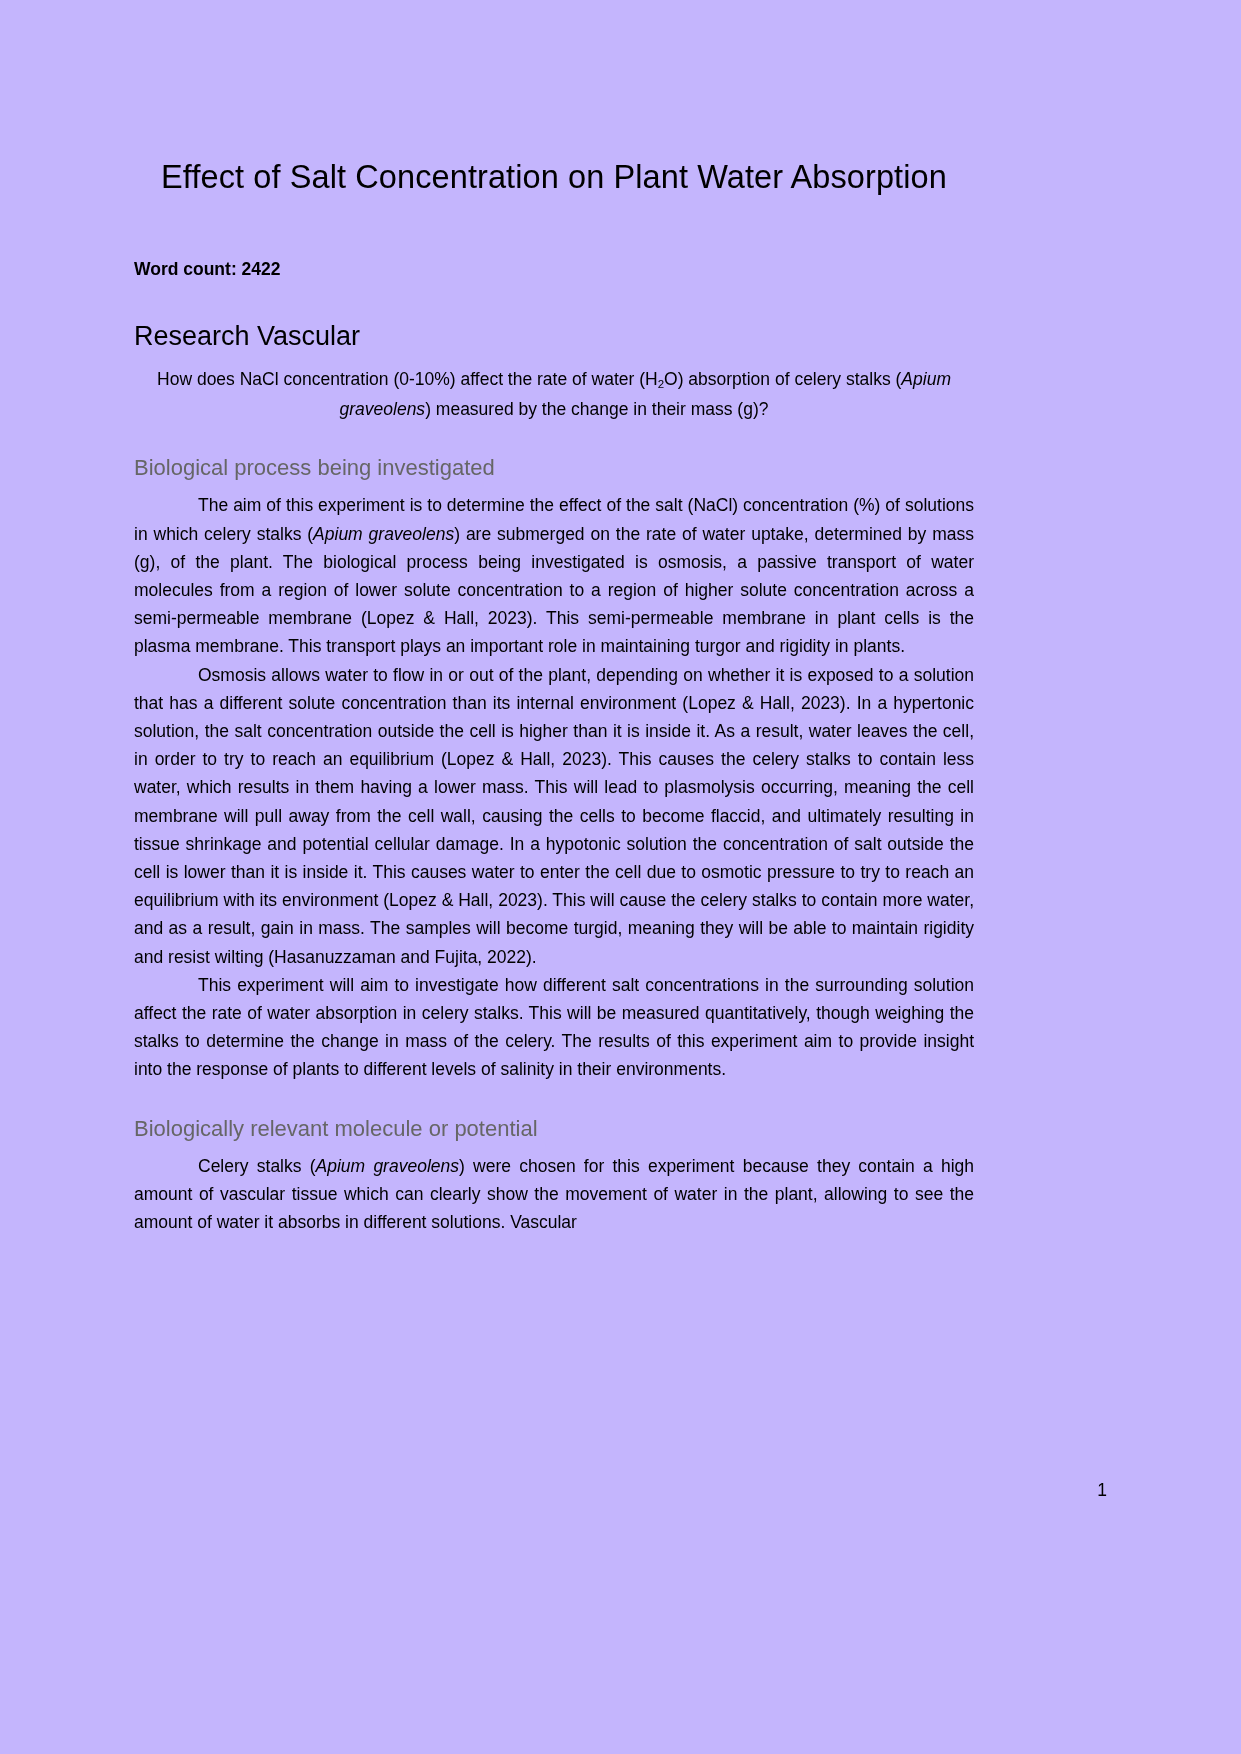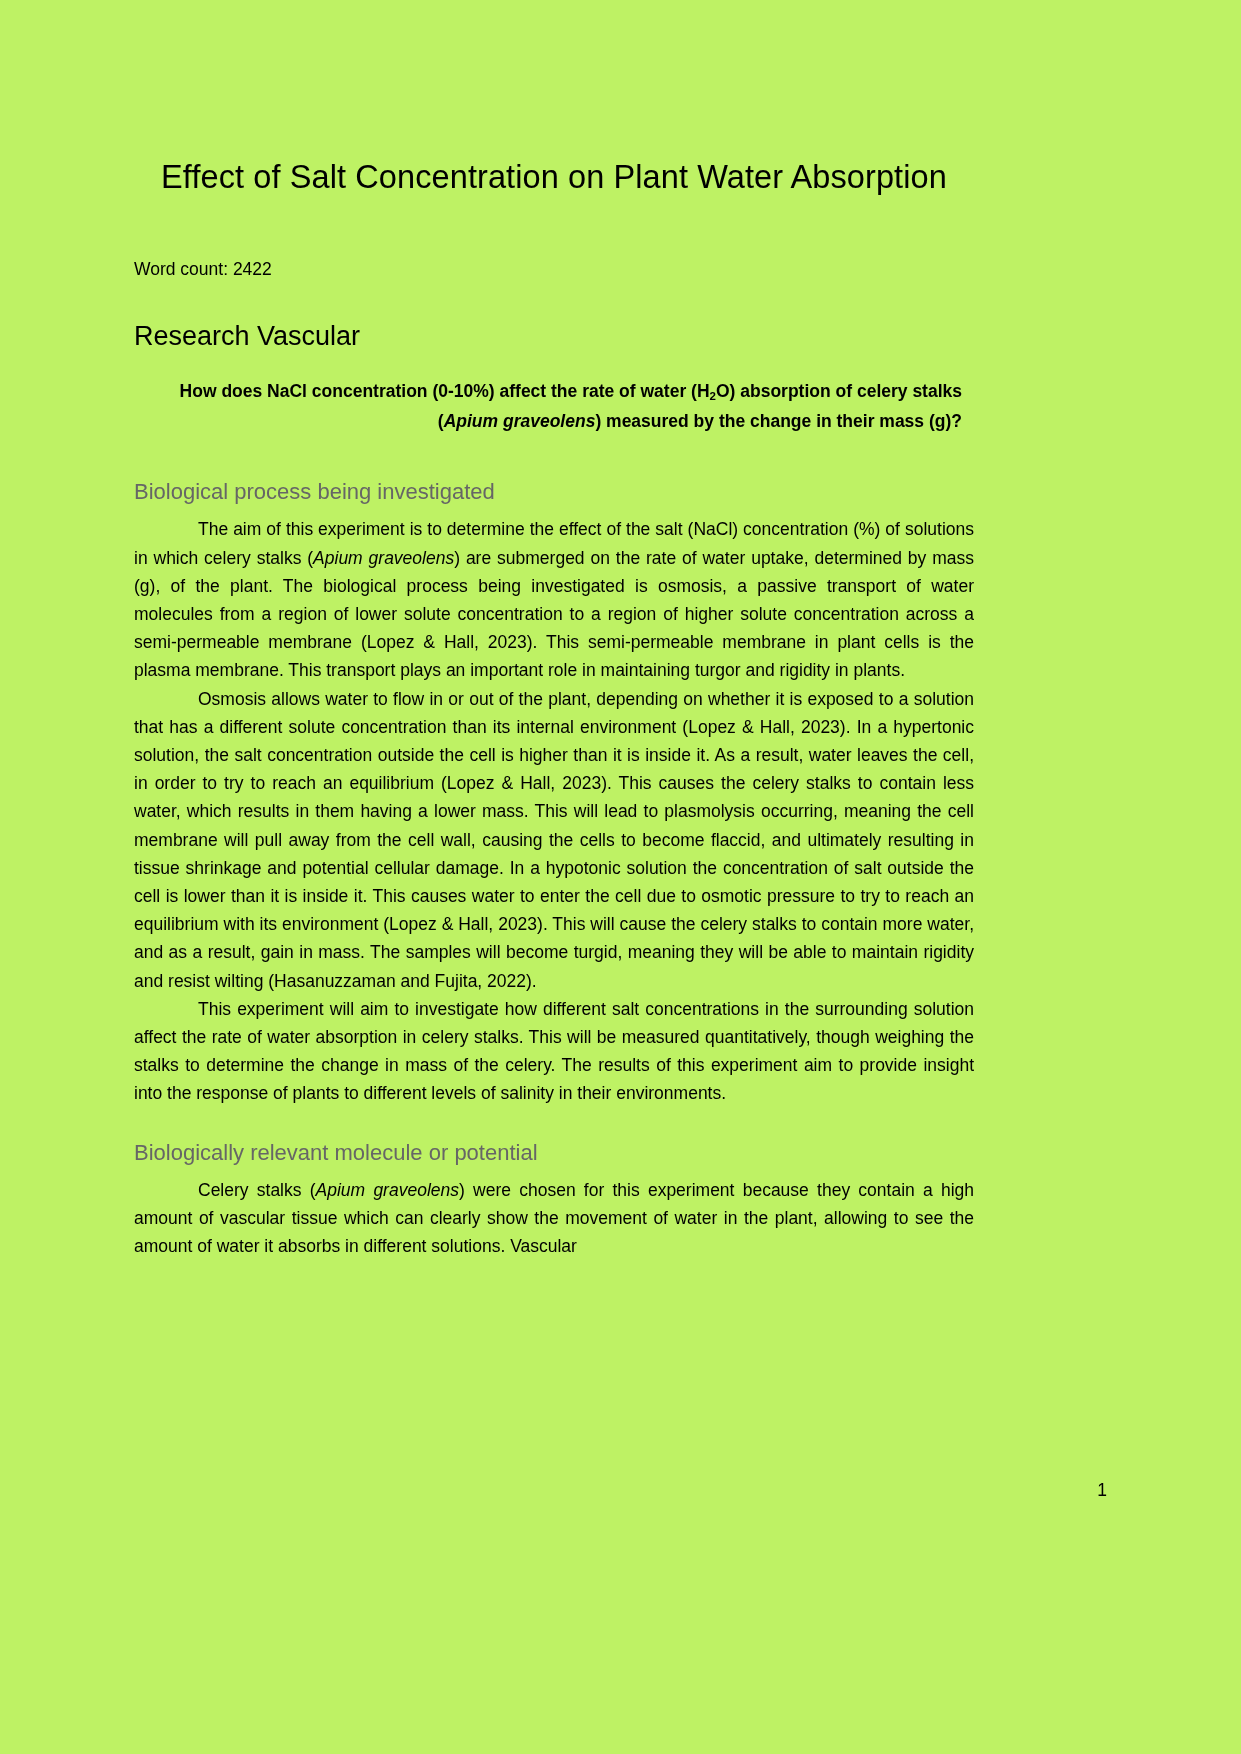--- a/index.html
+++ b/index.html
@@ -14,21 +14,21 @@
     color: #000000;
     position: relative;
     overflow: hidden;
   }
   .page {
     position: relative;
     width: 1241px;
     height: 1754px;
     box-sizing: border-box;
     padding: 0;
-    background: #bef264;
+    background: #c4b5fd;
   }
   .content {
     position: absolute;
     left: 134px;
     top: 0;
     width: 840px;
   }
   .doc-title {
     font-size: 32.5px;
     line-height: 68px;
@@ -38,20 +38,21 @@
     margin: 0;
     padding-top: 143px;
     letter-spacing: 0.1px;
   }
   .wordcount {
     font-size: 17.5px;
     line-height: 28px;
     margin: 0;
     padding-top: 44px;
     color: #000000;
+    font-weight: bold;
   }
   h1.section {
     font-size: 27px;
     font-weight: 400;
     line-height: 34px;
     margin: 0;
     padding-top: 36px;
     padding-bottom: 8px;
     color: #000000;
   }
@@ -68,25 +69,24 @@
     font-size: 17.5px;
     line-height: 28.2px;
     text-align: justify;
     margin: 0;
     color: #000000;
     hyphens: none;
   }
   p.rq {
     font-size: 17.5px;
     line-height: 28.2px;
-    text-align: right;
-    margin: 12px;
+    text-align: center;
+    margin: 0;
     padding-top: 4px;
     color: #000000;
-    font-weight: bold;
   }
   p.indent {
     text-indent: 64px;
   }
   .it { font-style: italic; }
   sub {
     font-size: 11.5px;
     vertical-align: baseline;
     position: relative;
     top: 3px;

